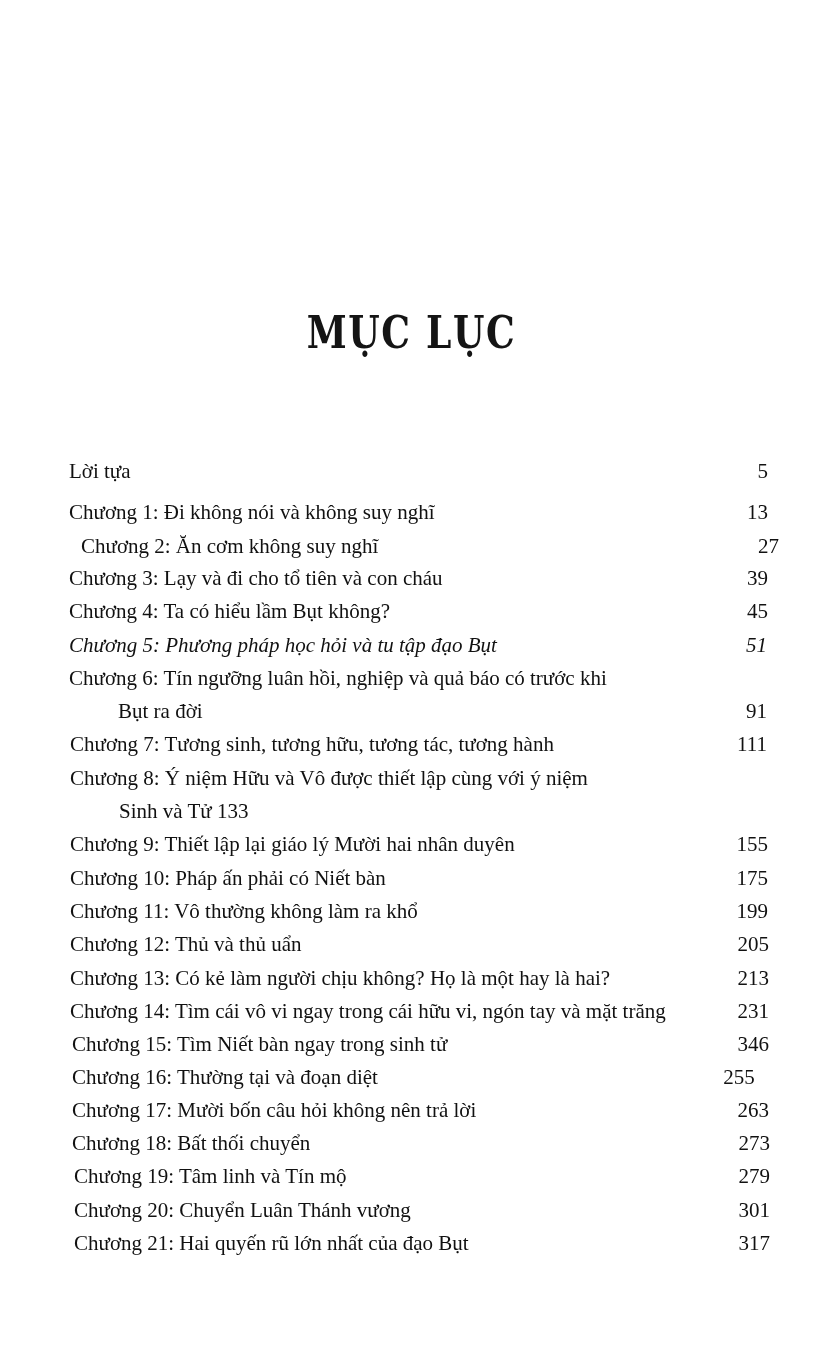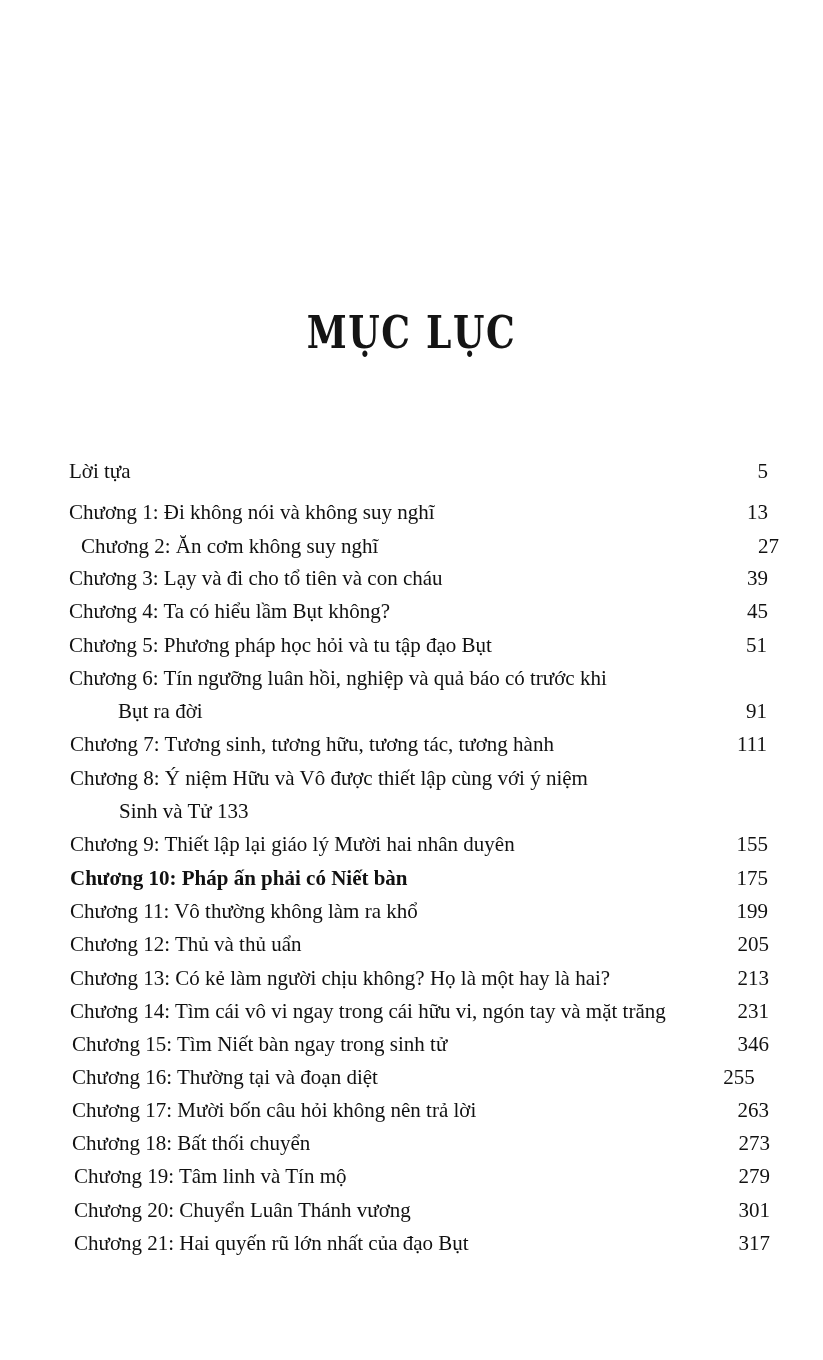--- a/index.html
+++ b/index.html
@@ -34,21 +34,21 @@
       <span class="page" style="left: 707px;">27</span>
     </div>
     <div class="row" style="top: 565px; left: 0px; width: 823px; height: 26px;">
       <span class="label" style="left: 69px;">Chương 3: Lạy và đi cho tổ tiên và con cháu</span>
       <span class="page" style="left: 708px;">39</span>
     </div>
     <div class="row" style="top: 598px; left: 0px; width: 823px; height: 26px;">
       <span class="label" style="left: 69px;">Chương 4: Ta có hiểu lầm Bụt không?</span>
       <span class="page" style="left: 708px;">45</span>
     </div>
-    <div class="row" style="top: 632px; left: 0px; width: 823px; height: 26px;">
+    <div class="row" style="top: 632px; left: 0px; width: 823px; height: 26px; font-style: italic;">
       <span class="label" style="left: 69px;">Chương 5: Phương pháp học hỏi và tu tập đạo Bụt</span>
       <span class="page" style="left: 707px;">51</span>
     </div>
     <div class="row" style="top: 665px; left: 0px; width: 823px; height: 26px;">
       <span class="label" style="left: 69px;">Chương 6: Tín ngưỡng luân hồi, nghiệp và quả báo có trước khi</span>
       <span class="page" style="left: 708px;"></span>
     </div>
     <div class="row" style="top: 698px; left: 0px; width: 823px; height: 26px;">
       <span class="label" style="left: 118px;">Bụt ra đời</span>
       <span class="page" style="left: 707px;">91</span>
@@ -63,21 +63,21 @@
     </div>
     <div class="row" style="top: 798px; left: 0px; width: 750px; height: 26px;">
       <span class="label" style="left: 119px;">Sinh và Tử  133</span>
       <span class="page" style="left: 708px;"></span>
     </div>
     <div class="row" style="top: 831px; left: 0px; width: 823px; height: 26px; padding-left: 32px;">
       <span class="label" style="left: 70px;">Chương 9: Thiết lập lại giáo lý Mười hai nhân duyên</span>
       <span class="page" style="left: 708px;">155</span>
     </div>
     <div class="row" style="top: 865px; left: 0px; width: 823px; height: 26px;">
-      <span class="label" style="left: 70px; font-weight: bold;">Chương 10: Pháp ấn phải có Niết bàn</span>
+      <span class="label" style="left: 70px;">Chương 10: Pháp ấn phải có Niết bàn</span>
       <span class="page" style="left: 708px;">175</span>
     </div>
     <div class="row" style="top: 898px; left: 0px; width: 823px; height: 26px;">
       <span class="label" style="left: 70px;">Chương 11: Vô thường không làm ra khổ</span>
       <span class="page" style="left: 708px;">199</span>
     </div>
     <div class="row" style="top: 931px; left: 0px; width: 823px; height: 26px;">
       <span class="label" style="left: 70px;">Chương 12: Thủ và thủ uẩn</span>
       <span class="page" style="left: 709px;">205</span>
     </div>

